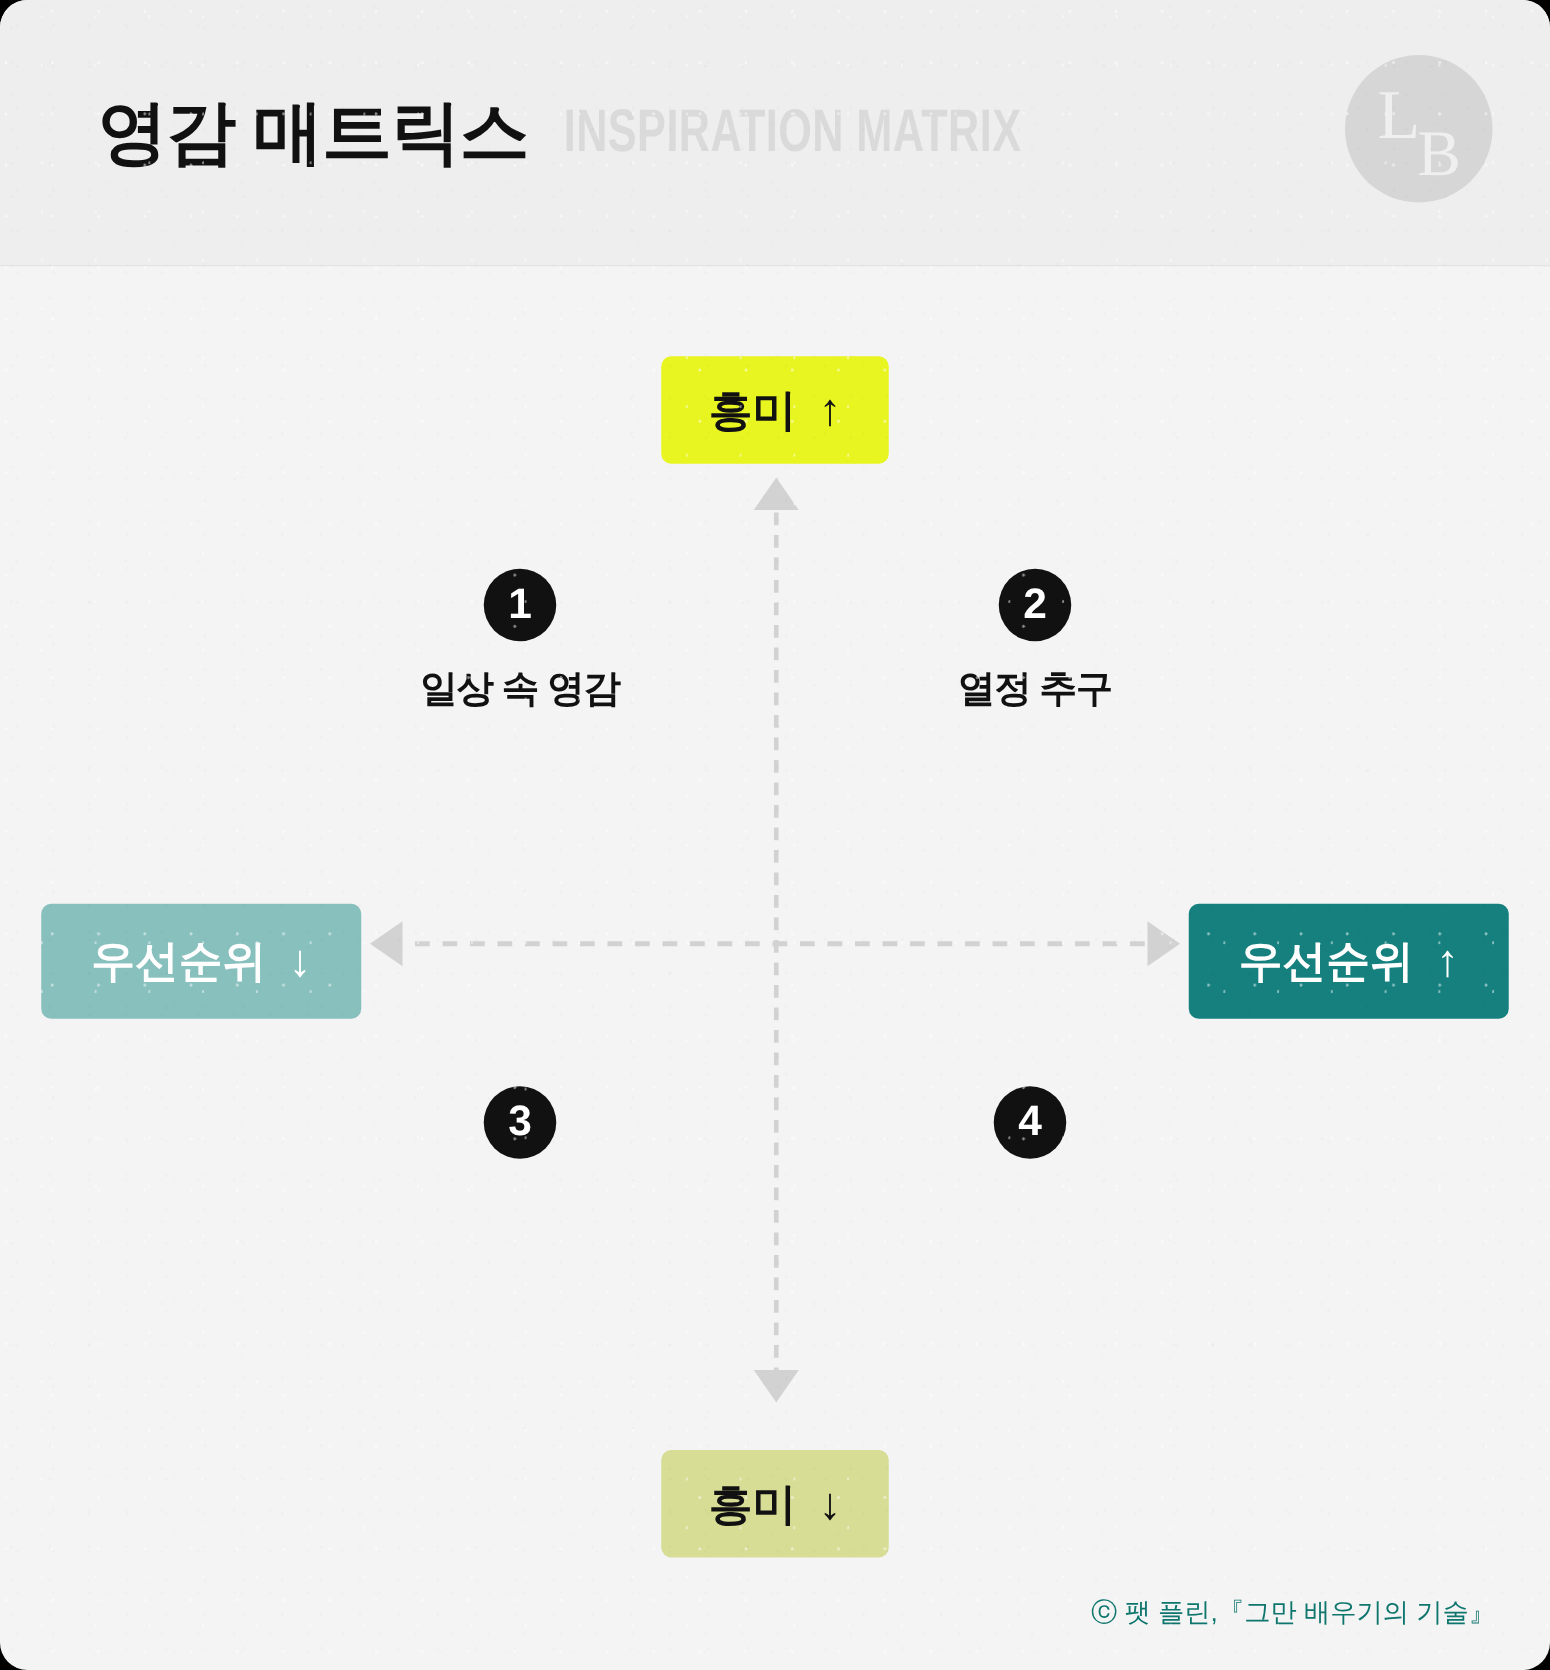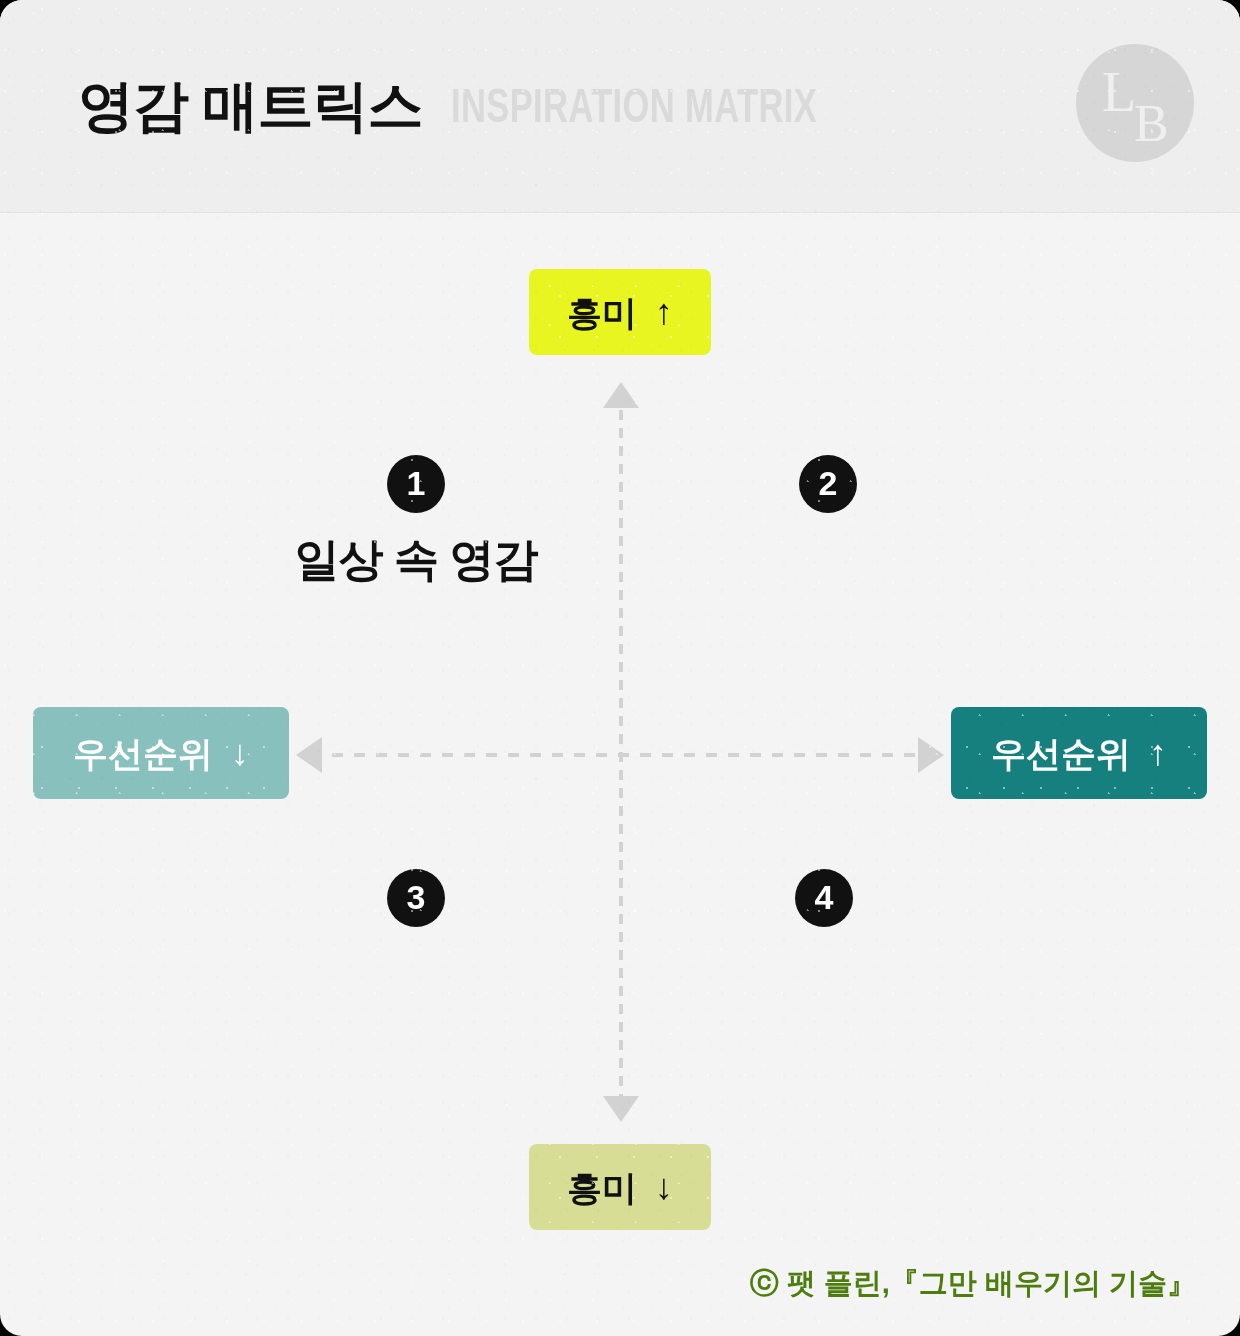--- a/index.html
+++ b/index.html
@@ -168,20 +168,21 @@
     display: flex;
     align-items: center;
     justify-content: center;
     gap: 18px;
     border-radius: 8px;
     font-size: 35px;
     font-weight: 700;
     line-height: 1;
     white-space: nowrap;
     box-sizing: border-box;
+    margin-top: 16px;
   }
   .axis-label .arr { font-size: 36px; font-weight: 400; }
 
   #label-top {
     left: 529px; top: 57px;
     width: 182px; height: 86px;
     background: #e8f521;
     color: #111111;
   }
   #label-bottom {
@@ -220,40 +221,40 @@
     display: flex;
     align-items: center;
     justify-content: center;
     font-size: 34px;
     font-weight: 700;
     line-height: 1;
     box-sizing: border-box;
     padding-bottom: 2px;
   }
   .q-title {
-    font-size: 45px;
+    font-size: 30px;
     font-weight: 700;
     color: #111111;
     letter-spacing: -1px;
     line-height: 1.1;
     white-space: nowrap;
   }
   #quad-1 { left: 236px; top: 243px; }
   #quad-2 { left: 648px; top: 243px; }
   #quad-3 { left: 236px; top: 657px; }
   #quad-4 { left: 644px; top: 657px; }
 
   
   #footer {
     position: absolute;
     right: 44px;
     bottom: 32px;
-    font-size: 29px;
-    color: #4d7c0f;
-    font-weight: 700;
+    font-size: 21px;
+    color: #0f766e;
+    font-weight: 400;
     white-space: nowrap;
     z-index: 20;
   }
 </style>
 </head>
 <body>
 
 <div id="card">
 
   <div id="header">
@@ -297,20 +298,21 @@
       <span class="arr">↑</span>
     </div>
 
     <div class="quadrant" id="quad-1">
       <div class="badge">1</div>
       <div class="q-title">일상 속 영감</div>
     </div>
 
     <div class="quadrant" id="quad-2">
       <div class="badge">2</div>
+      <div class="q-title">열정 추구</div>
     </div>
 
     <div class="quadrant" id="quad-3">
       <div class="badge">3</div>
     </div>
 
     <div class="quadrant" id="quad-4">
       <div class="badge">4</div>
     </div>
 

